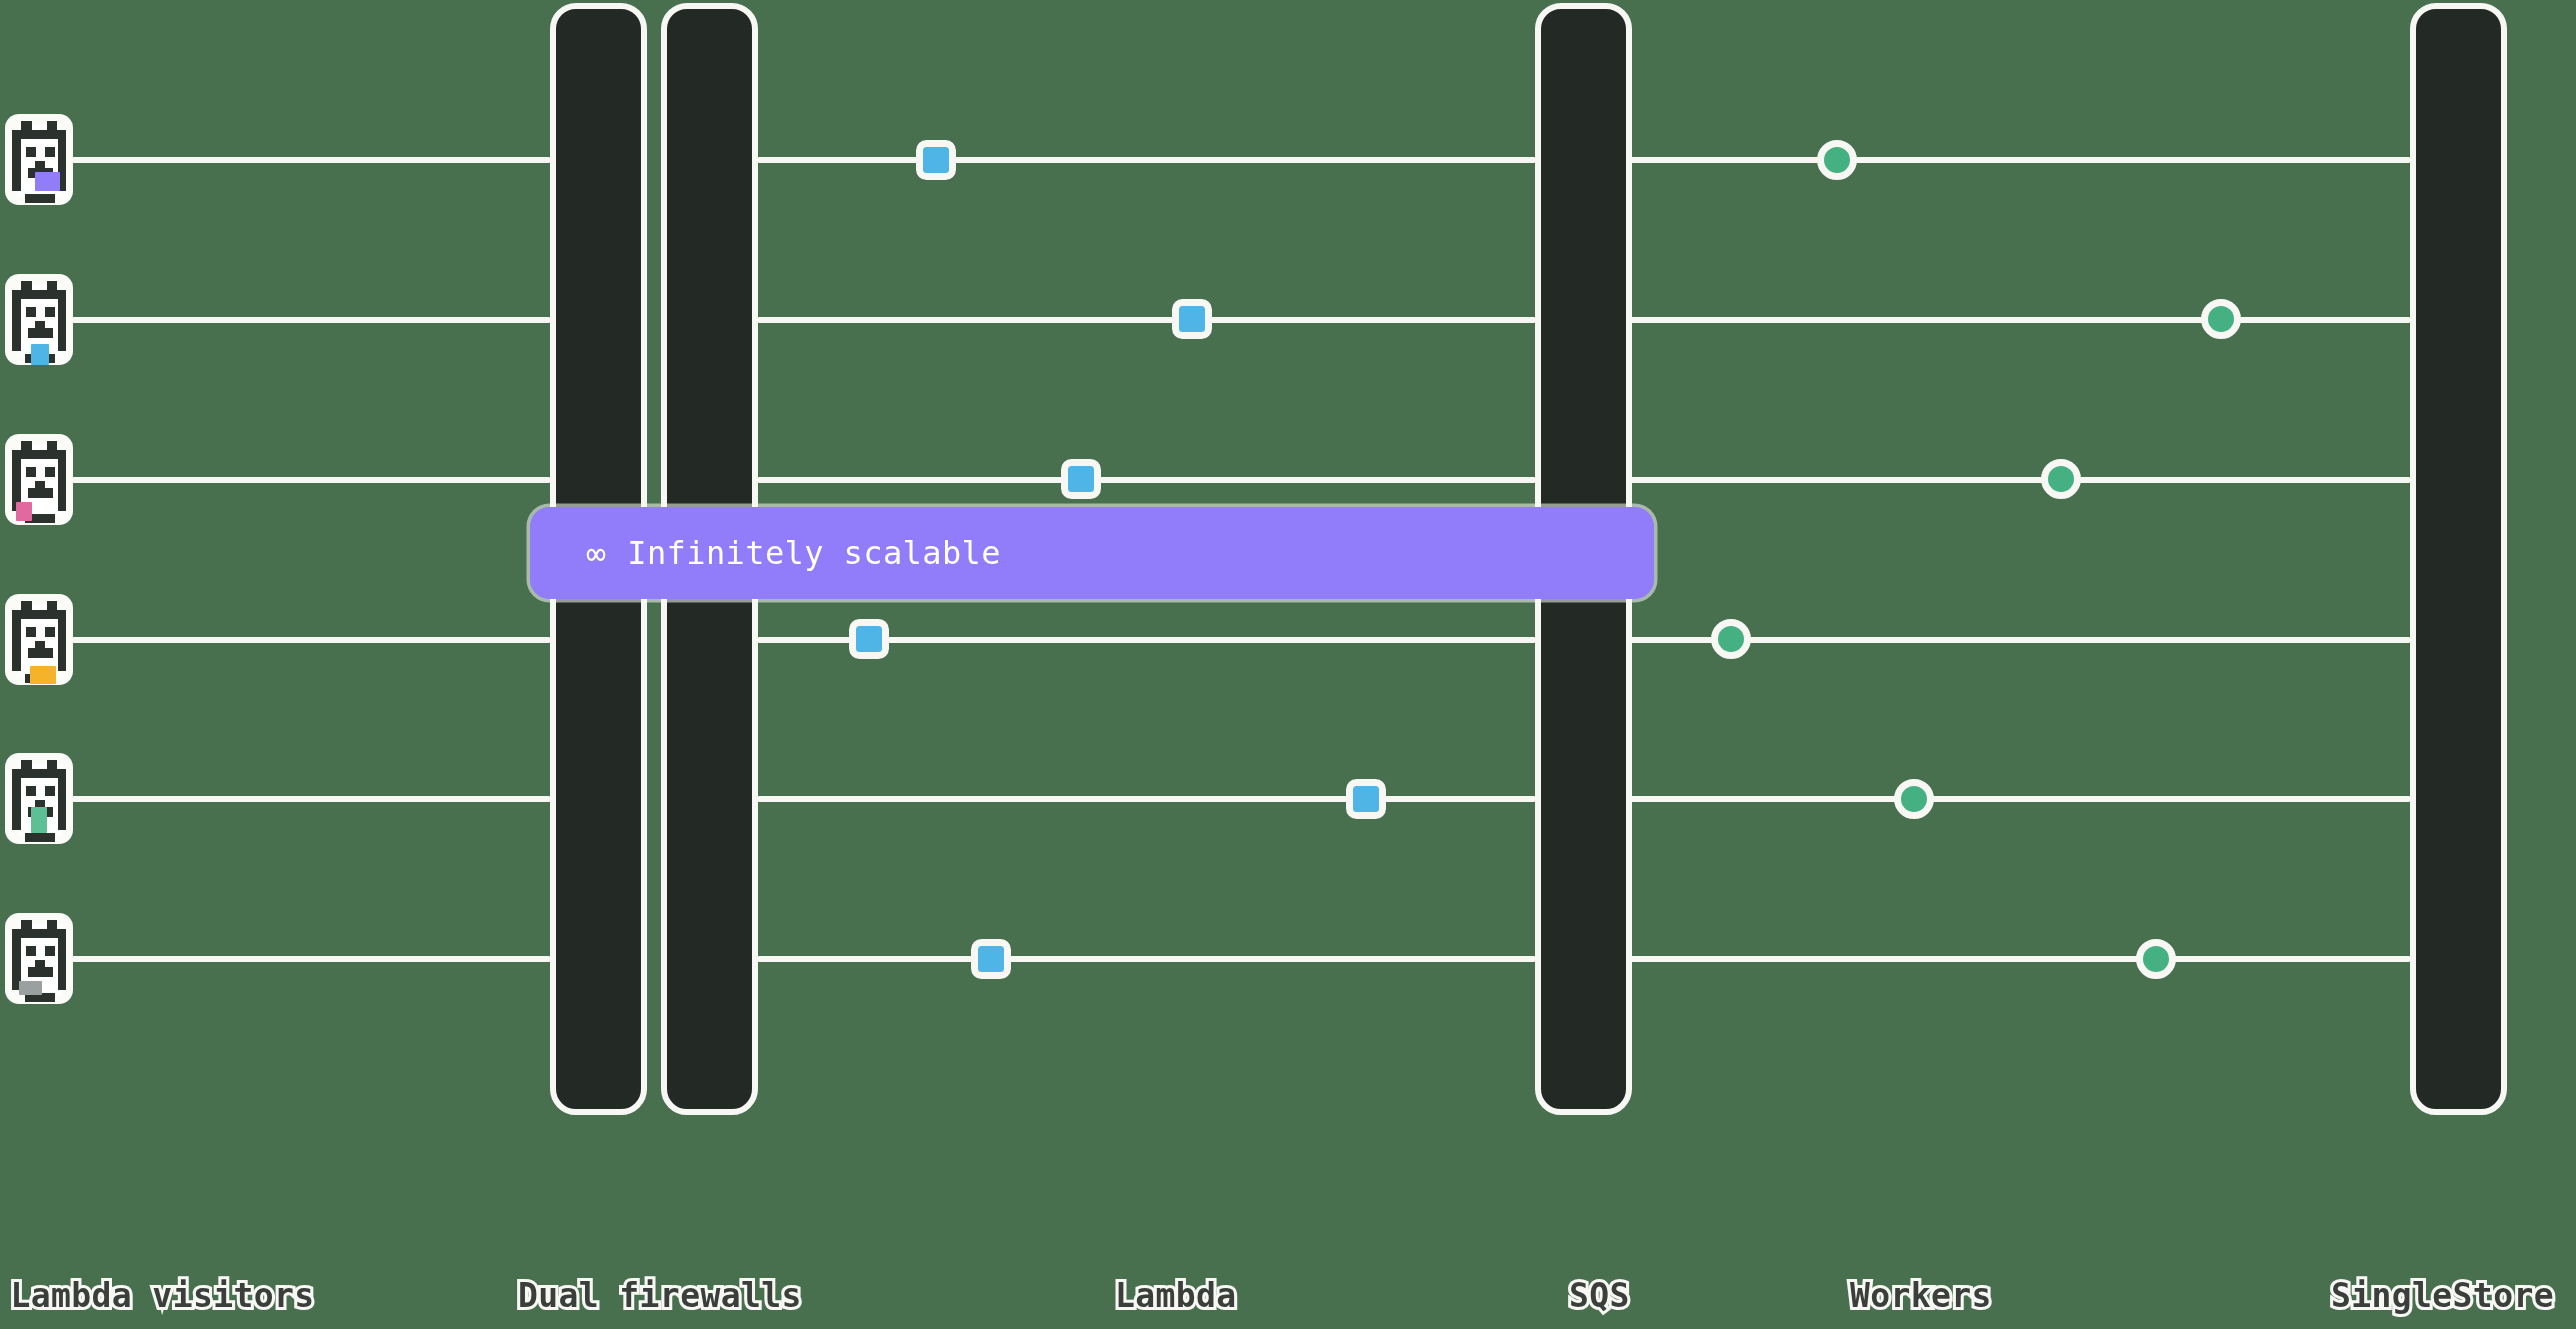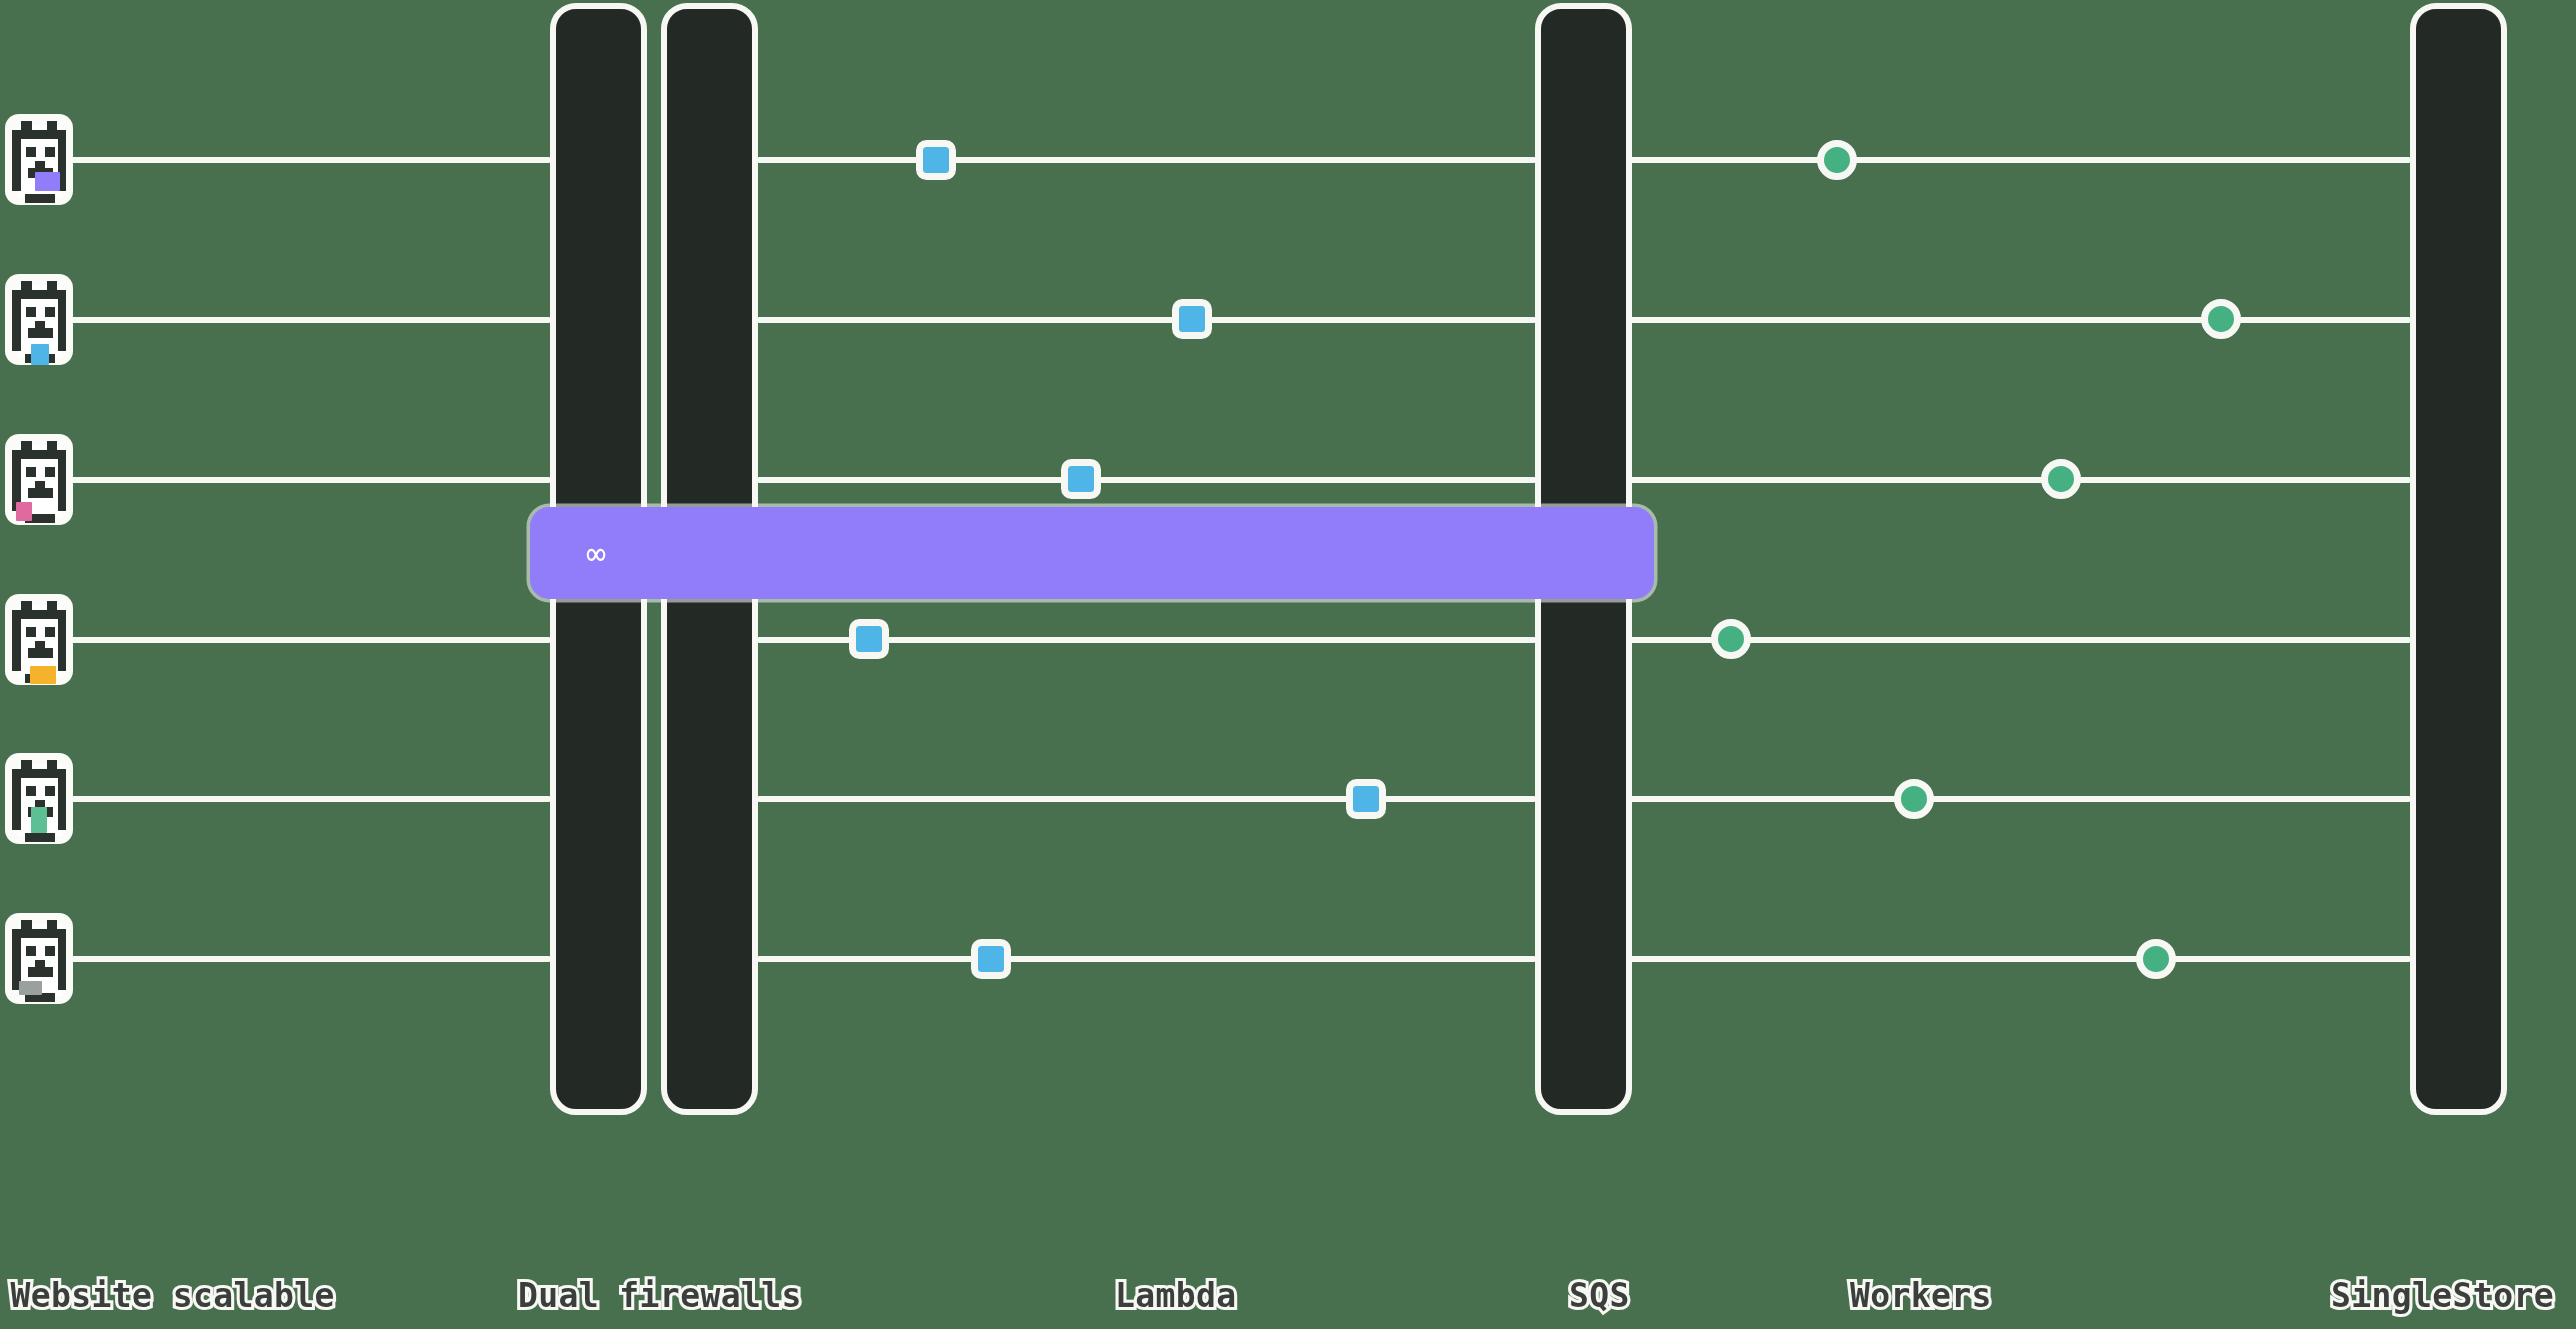--- a/index.html
+++ b/index.html
@@ -268,25 +268,26 @@
       <div class="node-ci" style="background: rgb(69, 177, 131); left: 1711px; top: 619px;"></div>
       <div class="node-sq" style="background: rgb(79, 180, 230); left: 1346px; top: 779px;"></div>
       <div class="node-ci" style="background: rgb(69, 177, 131); left: 1894px; top: 779px;"></div>
       <div class="node-sq" style="background: rgb(79, 180, 230); left: 971px; top: 939px;"></div>
       <div class="node-ci" style="background: rgb(69, 177, 131); left: 2136px; top: 939px;"></div>
     </div>
 
   <div id="banner" style="left: 530px; top: 507px; width: 1124px; height: 92px; background: rgb(145, 124, 249); color: rgb(255, 255, 255);">
     <div class="banner-inner">
       <span class="infinity-icon">∞</span>
+      <span class="banner-text">Infinitely scalable</span>
     </div>
   </div>
 
   <div id="labels">
-      <div class="col-label" style="left: 10.5px;">Website scalable</div>
+      <div class="col-label" style="left: 10.5px;">Lambda visitors</div>
       <div class="col-label" style="left: 518px;">Dual firewalls</div>
       <div class="col-label" style="left: 1115px;">Lambda</div>
       <div class="col-label" style="left: 1569px;">SQS</div>
       <div class="col-label" style="left: 1850px;">Workers</div>
       <div class="col-label" style="left: 2331px;">SingleStore</div>
     </div>
 
 </div>
 
 

